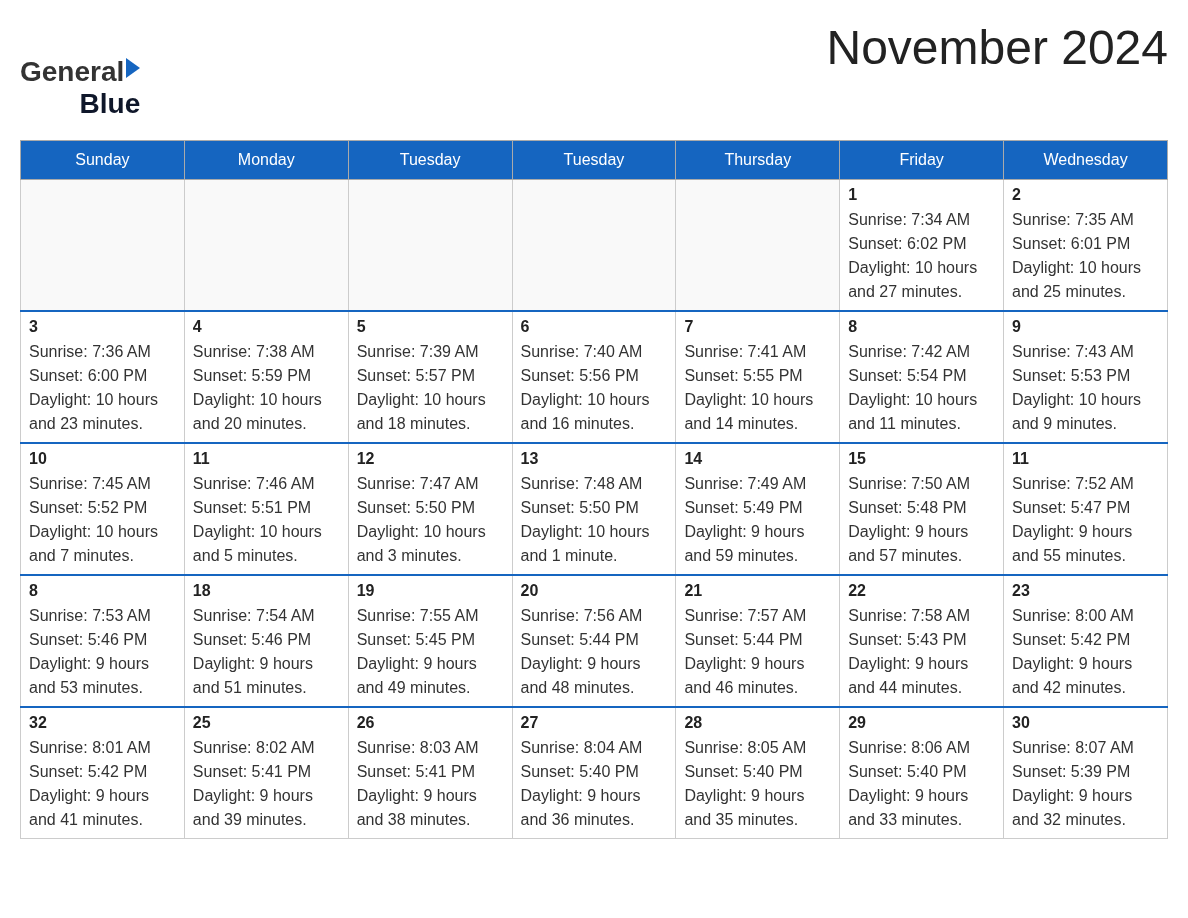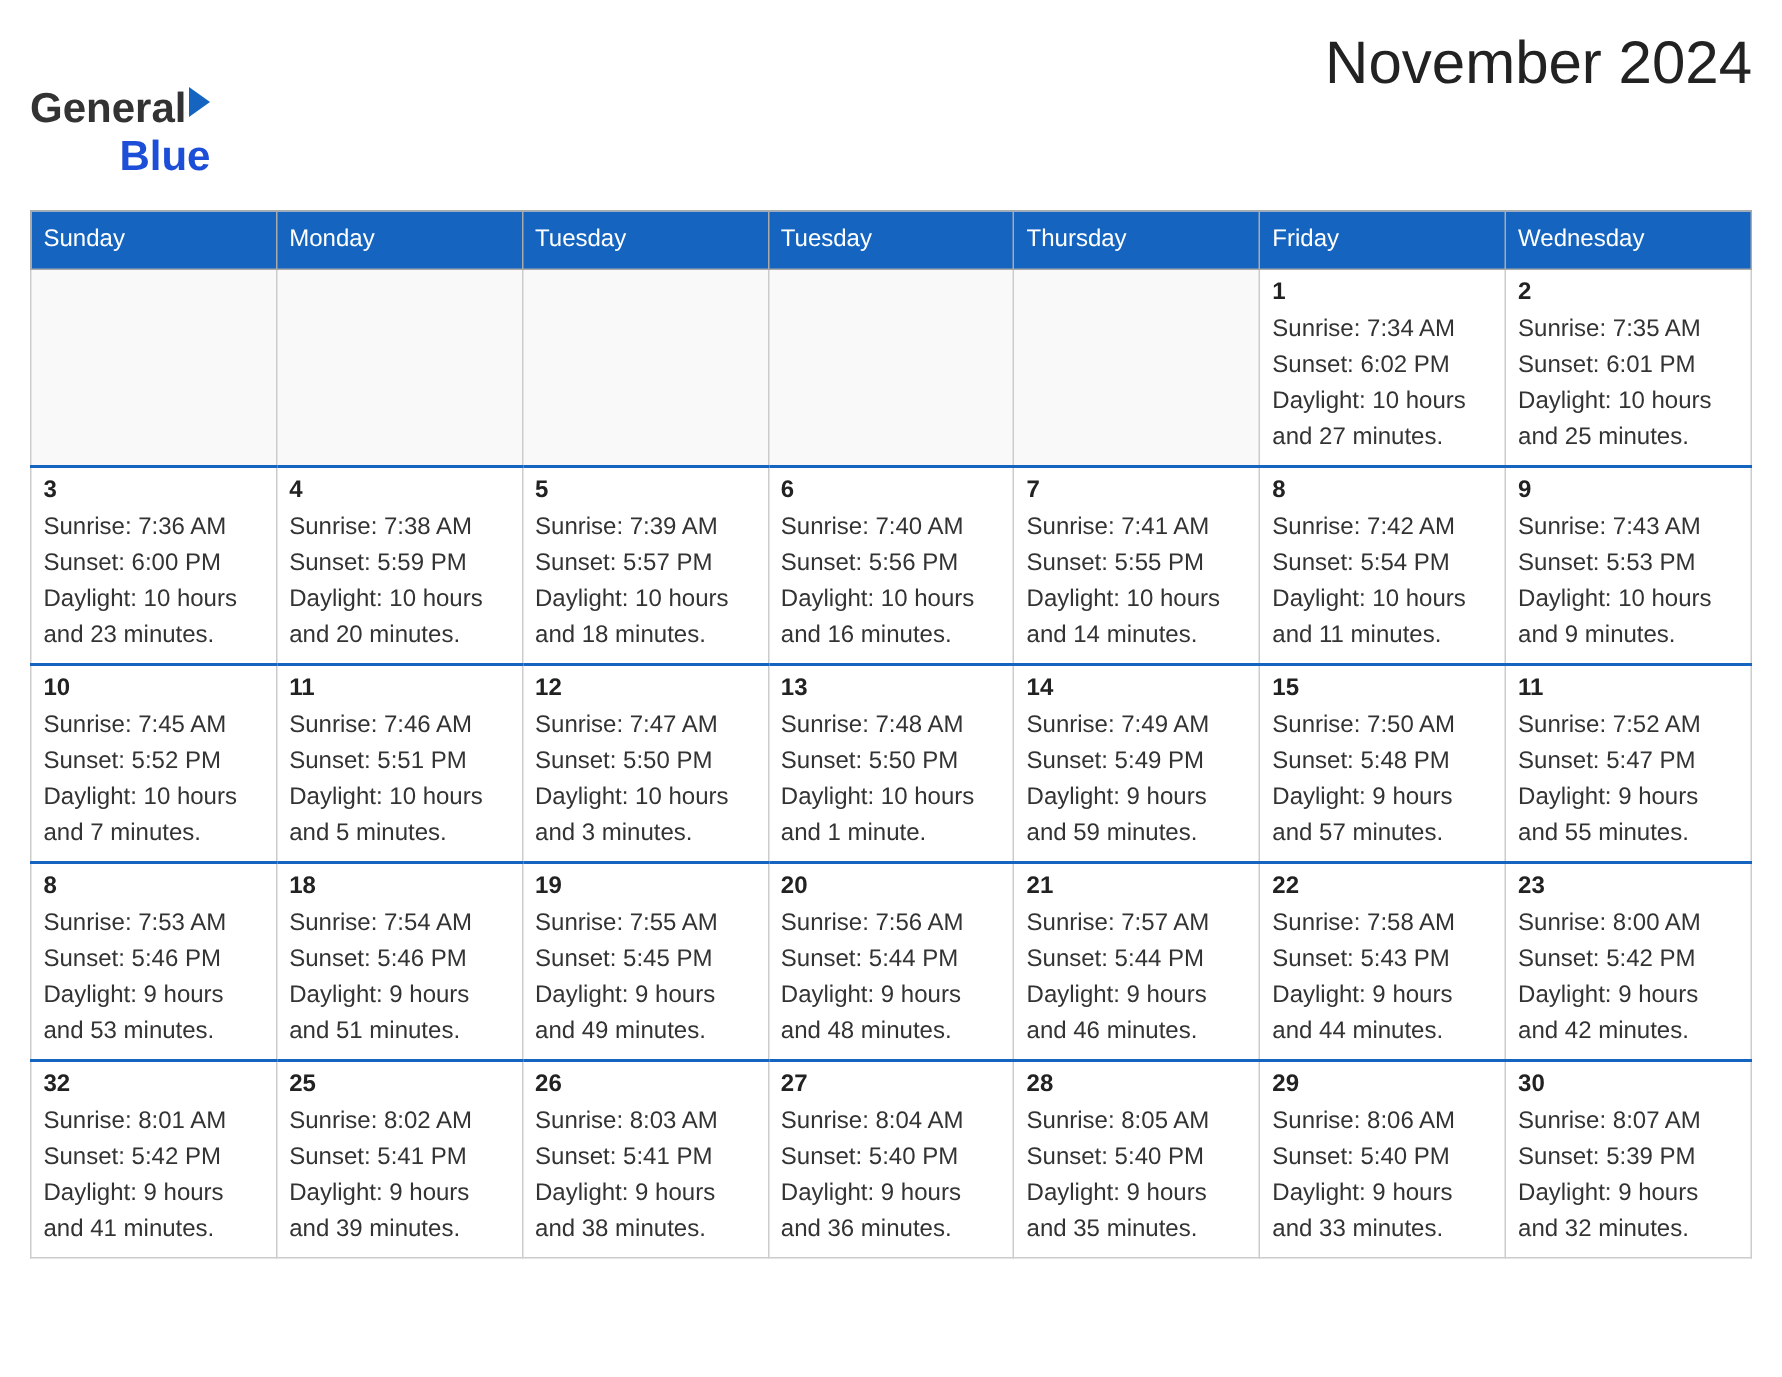--- a/index.html
+++ b/index.html
@@ -17,21 +17,21 @@
       margin-bottom: 20px;
     }
     .logo-text-general {
       font-size: 28px;
       font-weight: bold;
       color: #333;
     }
     .logo-text-blue {
       font-size: 28px;
       font-weight: bold;
-      color: #1d4ed8;
+      color: #0f172a;
     }
     .logo-arrow {
       width: 0;
       height: 0;
       border-left: 14px solid #1565c0;
       border-top: 10px solid transparent;
       border-bottom: 10px solid transparent;
       margin-left: 2px;
       margin-top: -8px;
     }
@@ -45,42 +45,42 @@
       align-items: center;
     }
     .logo-line2 {
       display: flex;
       justify-content: flex-end;
     }
     .title-area {
       text-align: right;
     }
     .month-title {
-      font-size: 40px;
+      font-size: 48px;
       color: #222;
       font-weight: normal;
     }
     .location-title {
       font-size: 20px;
       color: #444;
       font-weight: normal;
     }
     .calendar {
       width: 100%;
       border-collapse: collapse;
       border: 1px solid #aaa;
     }
     .calendar th {
       background-color: #1565c0;
       color: #fff;
       padding: 10px 8px;
       font-size: 16px;
       font-weight: normal;
       border: 1px solid #aaa;
-      text-align: left;
+      text-align: center;
     }
     .calendar td {
       border: 1px solid #ccc;
       vertical-align: top;
       padding: 6px 8px;
       width: calc(100% / 7);
       height: 120px;
     }
     .day-number {
       font-size: 16px;

